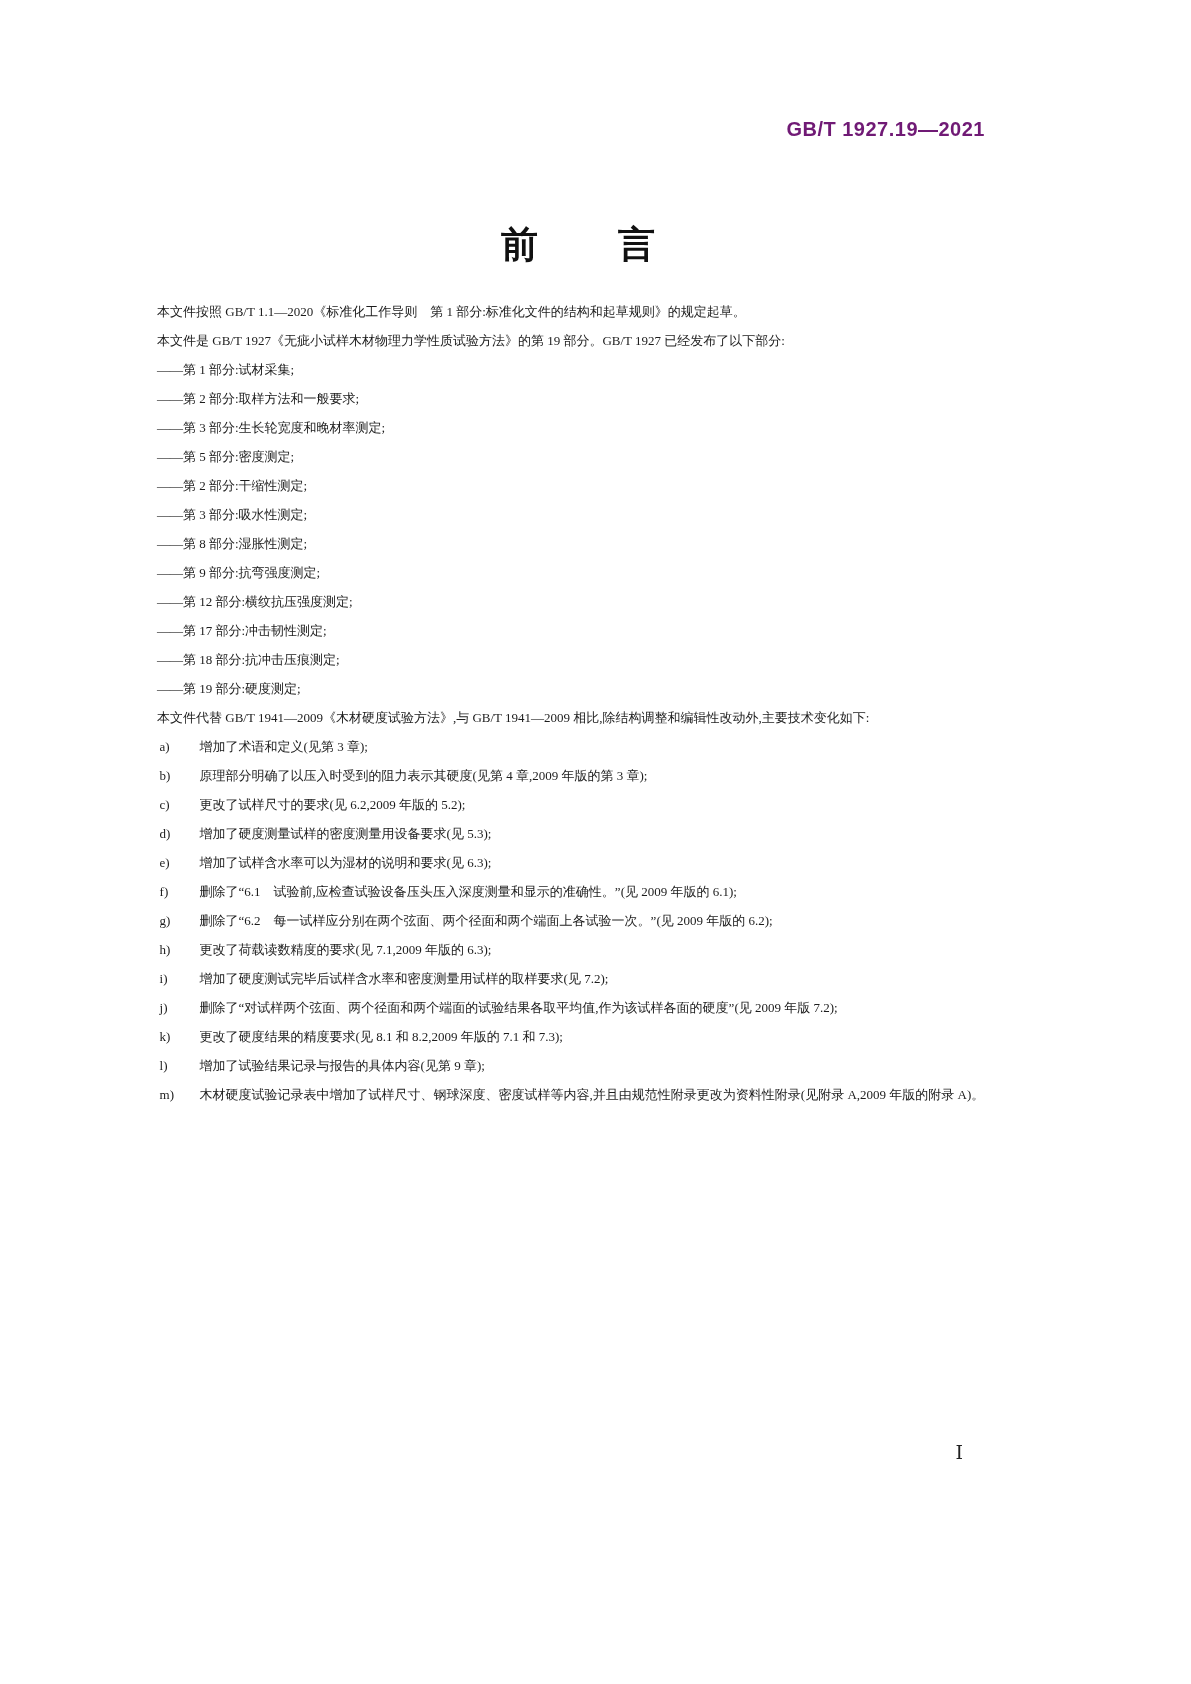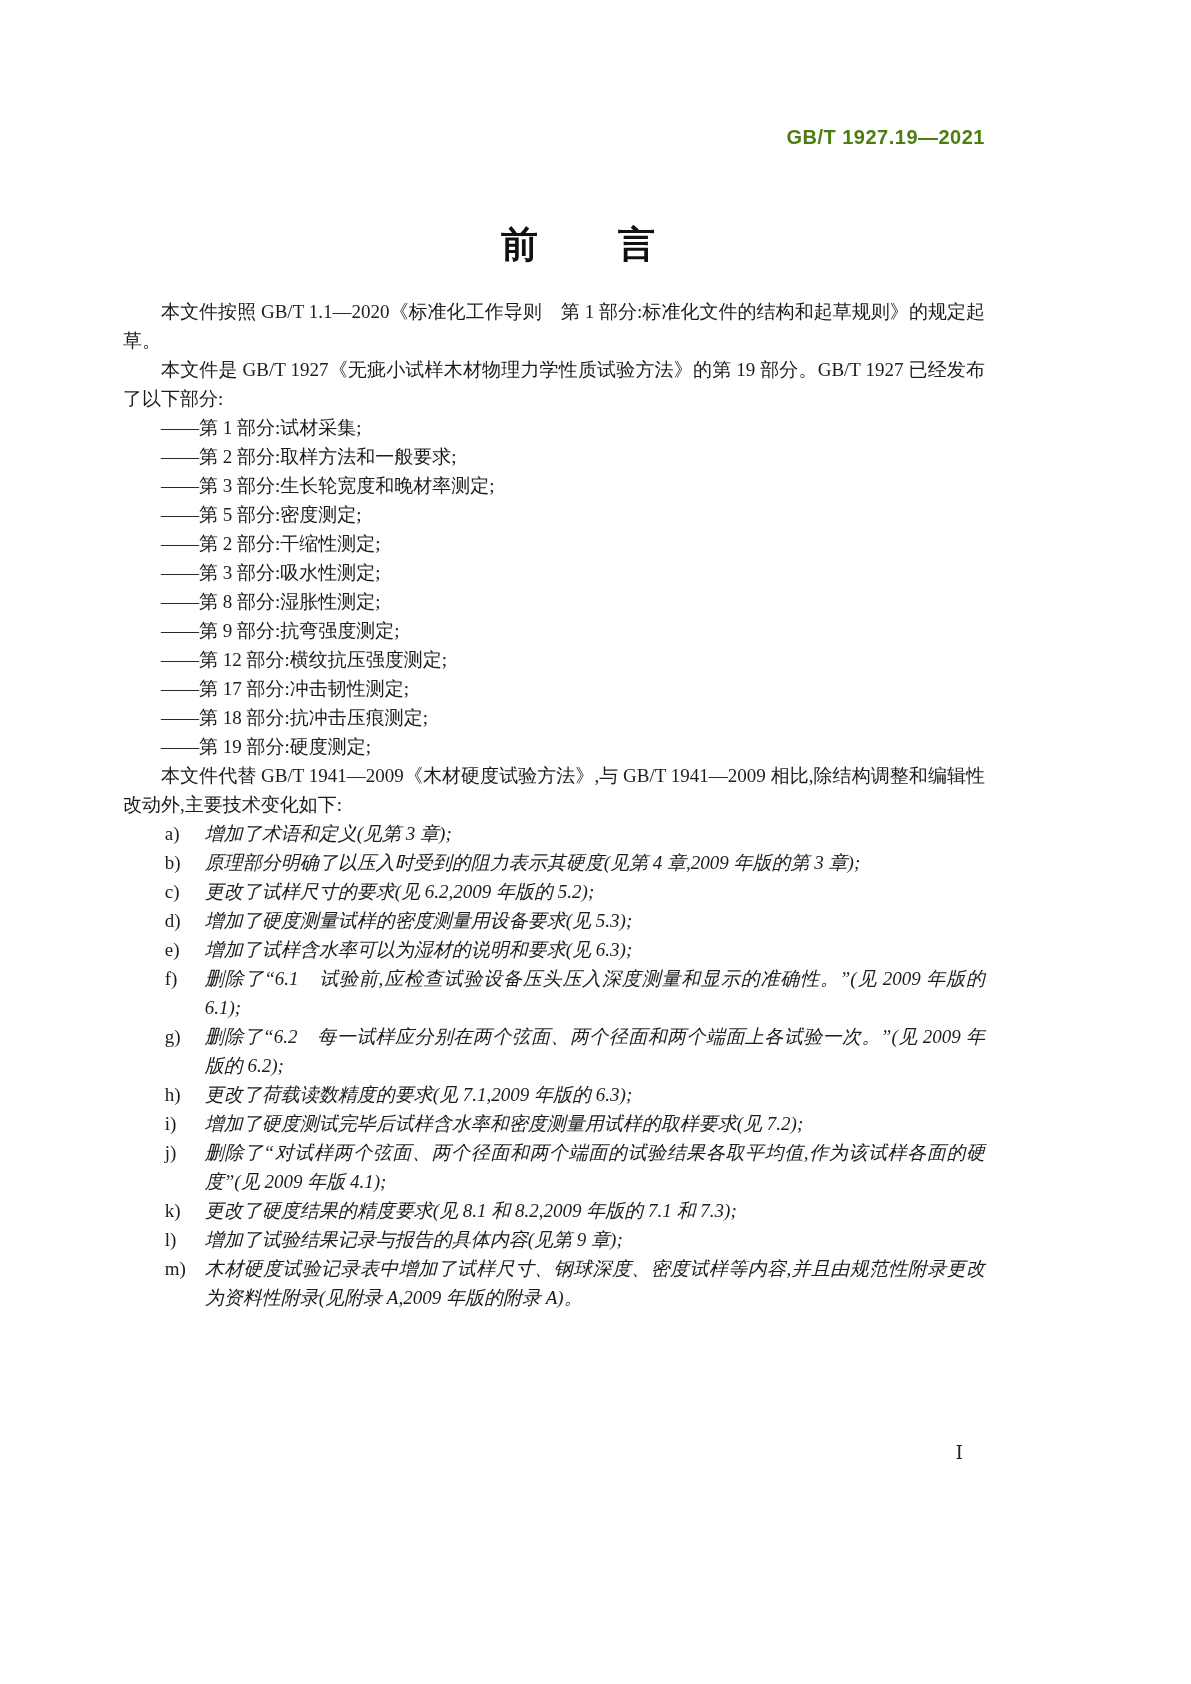--- a/index.html
+++ b/index.html
@@ -23,41 +23,40 @@
   .doc-number {
     position: absolute;
     top: 118px;
     left: 123px;
     width: 862px;
     text-align: right;
     font-family: "Liberation Sans", "DejaVu Sans", sans-serif;
     font-weight: 700;
     font-size: 20px;
     letter-spacing: 0.5px;
-    color: #4d7c0f;
-    margin-top: 8px;
+    color: #701a75;
   }
   .doc-title {
     position: absolute;
     top: 203px;
     left: 131px;
     width: 862px;
     margin: 17px;
     text-align: center;
     font-size: 37px;
     font-weight: 700;
     letter-spacing: 2px;
     color: #111;
   }
   .doc-body {
     position: absolute;
     top: 297px;
-    left: 123px;
+    left: 131px;
     width: 862px;
-    font-size: 19px;
+    font-size: 13px;
     line-height: 29px;
     text-align: justify;
   }
   .para {
     margin: 0;
     text-indent: 2em;
   }
   .parts-list {
     margin: 0;
   }
@@ -70,21 +69,20 @@
   .change-item {
     display: flex;
     margin-left: 2.2em;
   }
   .change-label {
     flex: 0 0 40px;
   }
   .change-text {
     flex: 1;
     text-align: justify;
-    font-style: italic;
   }
   .page-number {
     position: absolute;
     top: 1441px;
     left: 123px;
     width: 840px;
     text-align: right;
     font-size: 19px;
     color: #222;
   }
@@ -153,21 +151,21 @@
         <div class="change-item">
           <span class="change-label">h)</span>
           <span class="change-text">更改了荷载读数精度的要求(见 7.1,2009 年版的 6.3);</span>
         </div>
         <div class="change-item">
           <span class="change-label">i)</span>
           <span class="change-text">增加了硬度测试完毕后试样含水率和密度测量用试样的取样要求(见 7.2);</span>
         </div>
         <div class="change-item">
           <span class="change-label">j)</span>
-          <span class="change-text">删除了“对试样两个弦面、两个径面和两个端面的试验结果各取平均值,作为该试样各面的硬度”(见 2009 年版 4.1);</span>
+          <span class="change-text">删除了“对试样两个弦面、两个径面和两个端面的试验结果各取平均值,作为该试样各面的硬度”(见 2009 年版 7.2);</span>
         </div>
         <div class="change-item">
           <span class="change-label">k)</span>
           <span class="change-text">更改了硬度结果的精度要求(见 8.1 和 8.2,2009 年版的 7.1 和 7.3);</span>
         </div>
         <div class="change-item">
           <span class="change-label">l)</span>
           <span class="change-text">增加了试验结果记录与报告的具体内容(见第 9 章);</span>
         </div>
         <div class="change-item">

